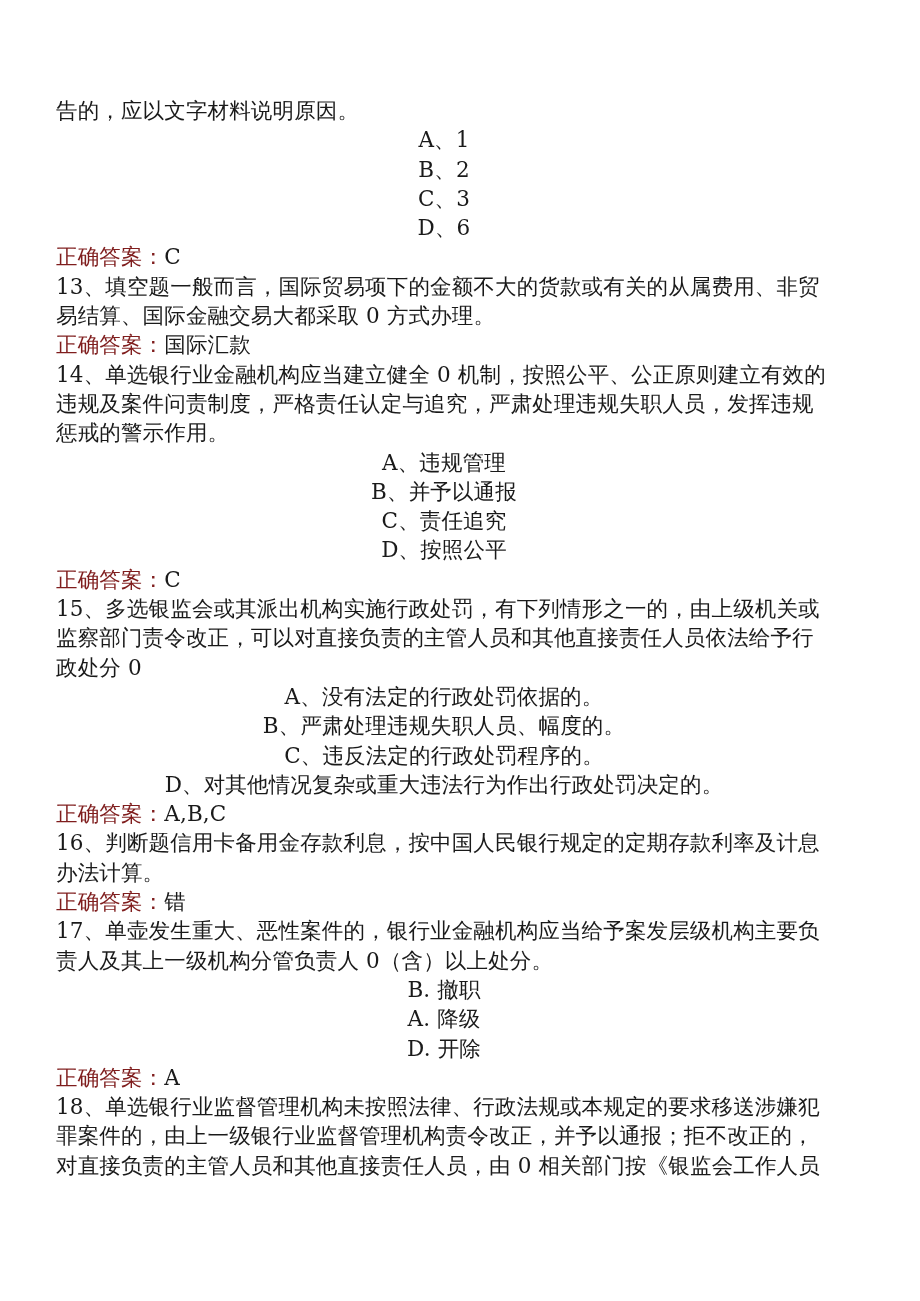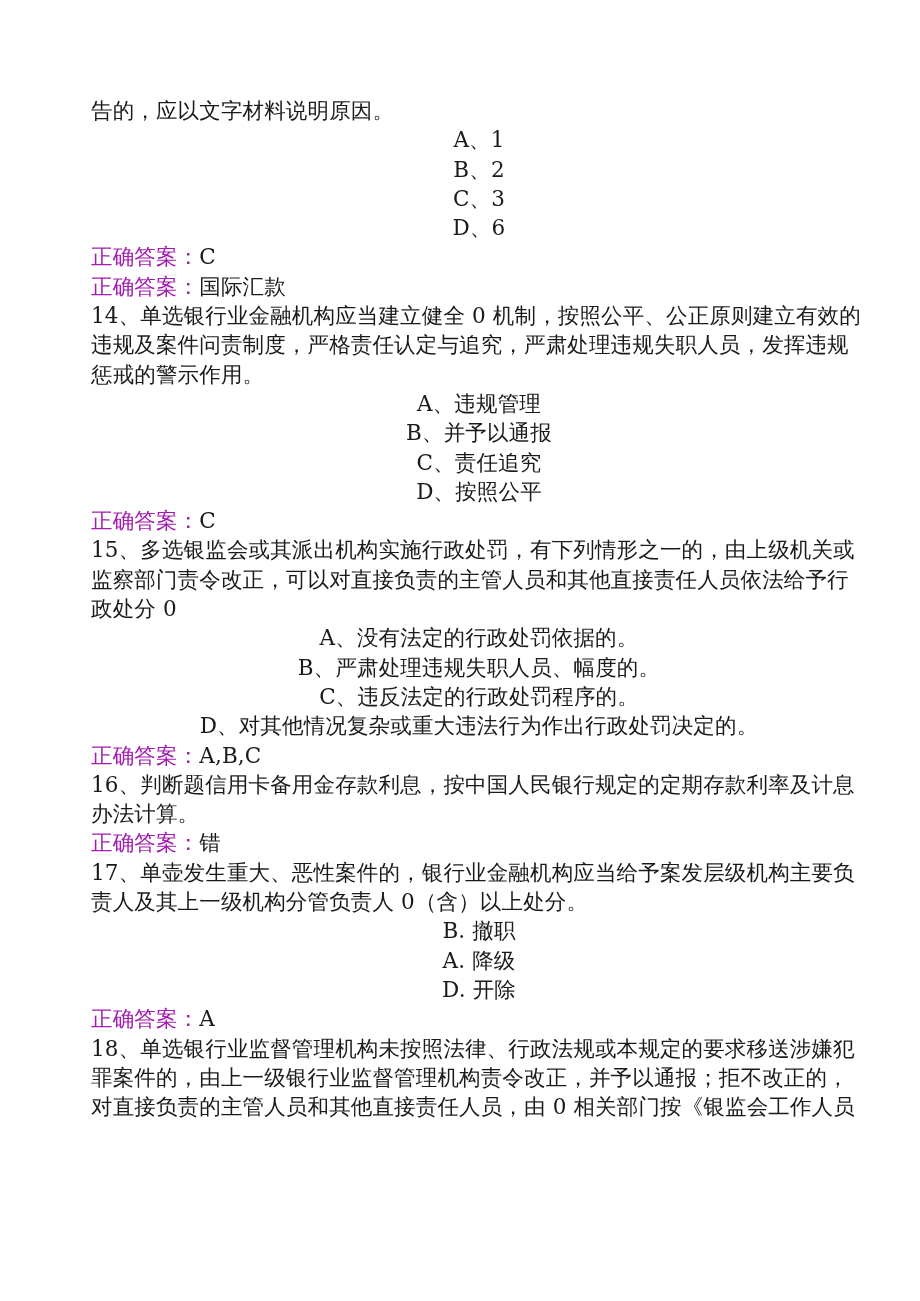--- a/index.html
+++ b/index.html
@@ -13,61 +13,62 @@
     font-family: "DejaVu Serif", "Liberation Serif", serif;
     color: #1a1a1a;
     overflow: hidden;
   }
   #page {
     position: relative;
     width: 920px;
     height: 1301px;
     background: #ffffff;
     box-sizing: border-box;
-    padding: 96px 72px 0 91px;
+    padding: 96px 72px 0 56px;
   }
   .content {
     width: 776px;
   }
   .line {
     font-size: 21.5px;
     line-height: 29.3px;
     letter-spacing: 0.15px;
     white-space: normal;
     text-align: left;
     word-break: break-all;
   }
   .qtext {
     text-indent: 0;
   }
   .opt {
     white-space: pre;
     text-align: center;
   }
   .ans-label {
-    color: #a21caf;
+    color: #7f1d1d;
   }
   .ans-val {
     color: #1a1a1a;
   }
   .blk {
     margin: 0;
   }
 </style>
 </head>
 <body>
 
 <div id="page">
   <div class="content" id="content">
       <div class="line blk qtext">告的，应以文字材料说明原因。</div>
       <div class="line blk opt">A、1</div>
       <div class="line blk opt">B、2</div>
       <div class="line blk opt">C、3</div>
       <div class="line blk opt">D、6</div>
       <div class="line blk"><span class="ans-label">正确答案：</span><span class="ans-val">C</span></div>
+      <div class="line blk qtext">13、填空题一般而言，国际贸易项下的金额不大的货款或有关的从属费用、非贸易结算、国际金融交易大都采取 0 方式办理。</div>
       <div class="line blk"><span class="ans-label">正确答案：</span><span class="ans-val">国际汇款</span></div>
       <div class="line blk qtext">14、单选银行业金融机构应当建立健全 0 机制，按照公平、公正原则建立有效的违规及案件问责制度，严格责任认定与追究，严肃处理违规失职人员，发挥违规惩戒的警示作用。</div>
       <div class="line blk opt">A、违规管理</div>
       <div class="line blk opt">B、并予以通报</div>
       <div class="line blk opt">C、责任追究</div>
       <div class="line blk opt">D、按照公平</div>
       <div class="line blk"><span class="ans-label">正确答案：</span><span class="ans-val">C</span></div>
       <div class="line blk qtext">15、多选银监会或其派出机构实施行政处罚，有下列情形之一的，由上级机关或监察部门责令改正，可以对直接负责的主管人员和其他直接责任人员依法给予行政处分 0</div>
       <div class="line blk opt">A、没有法定的行政处罚依据的。</div>
       <div class="line blk opt">B、严肃处理违规失职人员、幅度的。</div>

